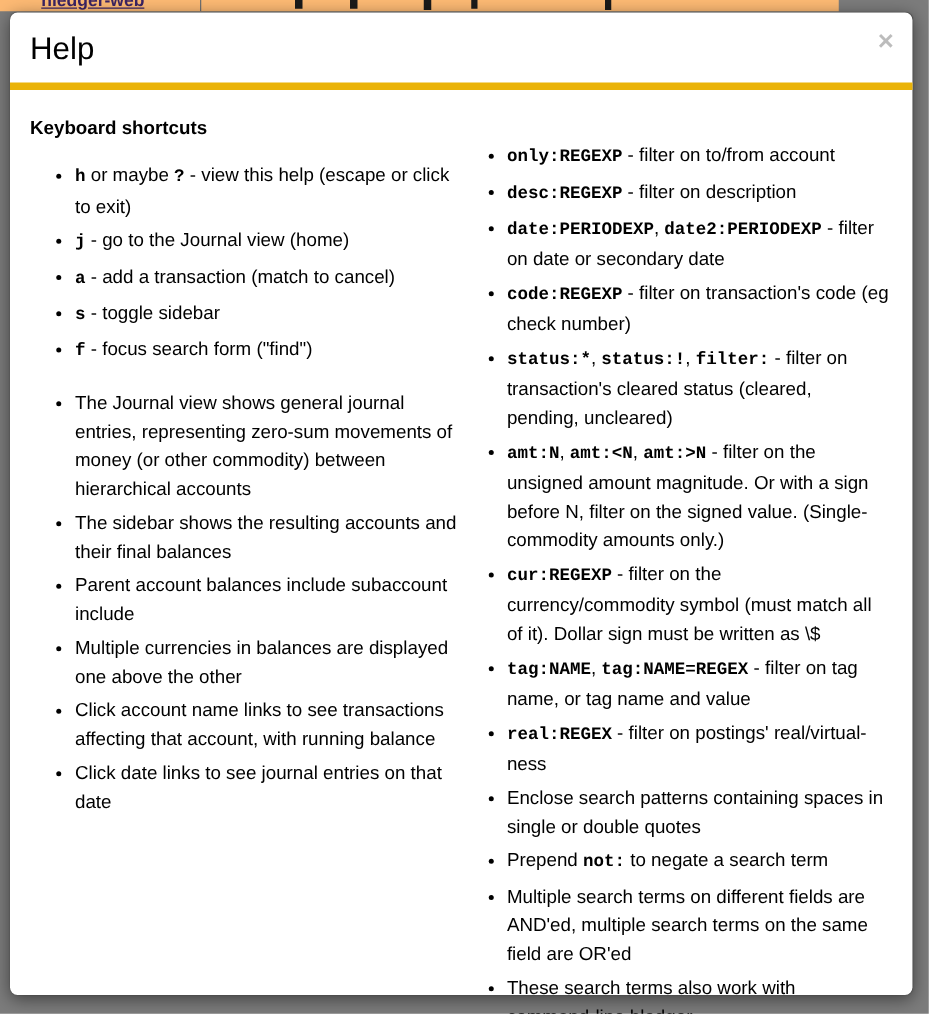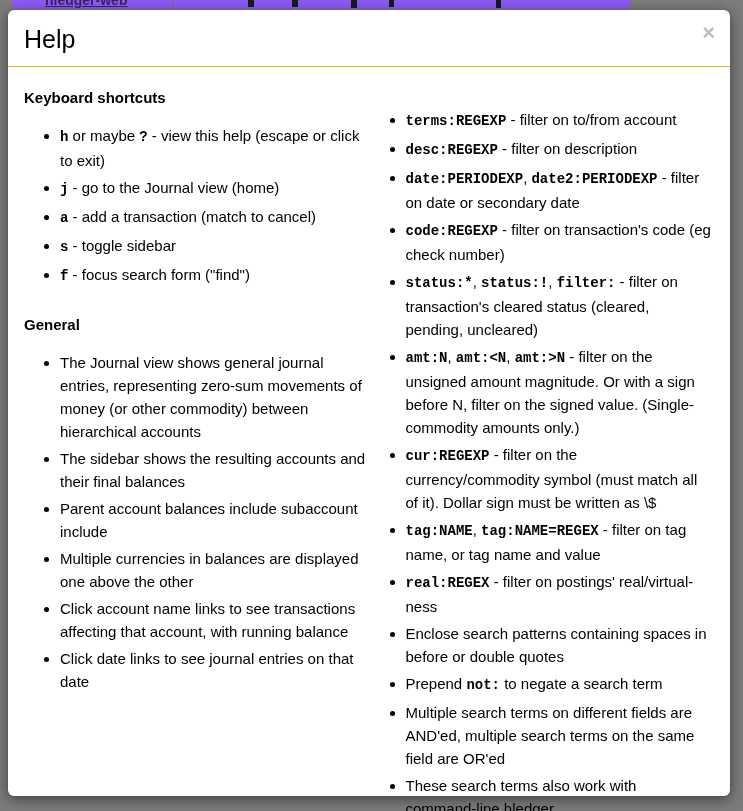--- a/index.html
+++ b/index.html
@@ -4,41 +4,41 @@
 <style>
   html,body { margin:0; padding:0; }
   body {
     width:743px; height:811px;
     position:relative; overflow:hidden;
     background:#7c7c7c;
     font-family:"Liberation Sans","DejaVu Sans",sans-serif;
   }
   
   .bg-top {
-    position:absolute; top:0; left:12px; width:618px; height:9px;
-    background:#8b5cf6; overflow:hidden;
+    position:absolute; top:0; left:0; width:671px; height:9px;
+    background:#fdba74; overflow:hidden;
   }
   .bg-app-link {
     position:absolute; top:-7px; left:33px;
     font-size:14px; line-height:15px; font-weight:bold;
     color:#3b2363; text-decoration:underline; cursor:pointer;
   }
   .bg-vline { position:absolute; left:160px; top:0; width:1px; height:9px; background:#707070; }
   .bg-frag { position:absolute; top:0; background:#1a1a1a; }
 
   
   .modal {
     position:absolute; left:8px; top:10px; width:722px; height:786px;
     background:#ffffff; border-radius:6px;
     box-shadow:0 3px 14px rgba(0,0,0,.5), 0 0 1px rgba(0,0,0,.4);
   }
   .modal-header {
     position:relative;
     padding:15px 15px 13px 16px;
-    border-bottom:1px solid #eab308;
+    border-bottom:6px solid #eab308;
   }
   .modal-title {
     margin:0; font-size:25px; line-height:28px;
     font-weight:normal; color:#000;
   }
   .close-button {
     position:absolute; top:13px; right:15px;
     background:none; border:none; padding:0;
     font-family:"Liberation Sans","DejaVu Sans",sans-serif;
     font-size:22px; line-height:20px; font-weight:bold;
@@ -89,41 +89,40 @@
   <div class="modal-body">
     <div class="help-col">
         <h2 class="section-heading">Keyboard shortcuts</h2>
         <ul class="help-list">
           <li><code class="kbd">h</code><span> or maybe </span><code class="kbd">?</code><span> - view this help (escape or click to exit)</span></li>
           <li><code class="kbd">j</code><span> - go to the Journal view (home)</span></li>
           <li><code class="kbd">a</code><span> - add a transaction (match to cancel)</span></li>
           <li><code class="kbd">s</code><span> - toggle sidebar</span></li>
           <li><code class="kbd">f</code><span> - focus search form ("find")</span></li>
         </ul>
-        <h2 class="section-heading">General</h2>
         <ul class="help-list">
           <li><span>The Journal view shows general journal entries, representing zero-sum movements of money (or other commodity) between hierarchical accounts</span></li>
           <li><span>The sidebar shows the resulting accounts and their final balances</span></li>
           <li><span>Parent account balances include subaccount include</span></li>
           <li><span>Multiple currencies in balances are displayed one above the other</span></li>
           <li><span>Click account name links to see transactions affecting that account, with running balance</span></li>
           <li><span>Click date links to see journal entries on that date</span></li>
         </ul>
       </div>
     <div class="help-col">
         <ul class="help-list">
-          <li><code class="kbd">terms:REGEXP</code><span> - filter on to/from account</span></li>
+          <li><code class="kbd">only:REGEXP</code><span> - filter on to/from account</span></li>
           <li><code class="kbd">desc:REGEXP</code><span> - filter on description</span></li>
           <li><code class="kbd">date:PERIODEXP</code><span>, </span><code class="kbd">date2:PERIODEXP</code><span> - filter on date or secondary date</span></li>
           <li><code class="kbd">code:REGEXP</code><span> - filter on transaction's code (eg check number)</span></li>
           <li><code class="kbd">status:*</code><span>, </span><code class="kbd">status:!</code><span>, </span><code class="kbd">filter:</code><span> - filter on transaction's cleared status (cleared, pending, uncleared)</span></li>
           <li><code class="kbd">amt:N</code><span>, </span><code class="kbd">amt:&lt;N</code><span>, </span><code class="kbd">amt:&gt;N</code><span> - filter on the unsigned amount magnitude. Or with a sign before N, filter on the signed value. (Single-commodity amounts only.)</span></li>
           <li><code class="kbd">cur:REGEXP</code><span> - filter on the currency/commodity symbol (must match all of it). Dollar sign must be written as \$</span></li>
           <li><code class="kbd">tag:NAME</code><span>, </span><code class="kbd">tag:NAME=REGEX</code><span> - filter on tag name, or tag name and value</span></li>
           <li><code class="kbd">real:REGEX</code><span> - filter on postings' real/virtual-ness</span></li>
-          <li><span>Enclose search patterns containing spaces in before or double quotes</span></li>
+          <li><span>Enclose search patterns containing spaces in single or double quotes</span></li>
           <li><span>Prepend </span><code class="kbd">not:</code><span> to negate a search term</span></li>
           <li><span>Multiple search terms on different fields are AND'ed, multiple search terms on the same field are OR'ed</span></li>
           <li><span>These search terms also work with command-line hledger</span></li>
         </ul>
       </div>
   </div>
 </div>
 
 </body></html>

